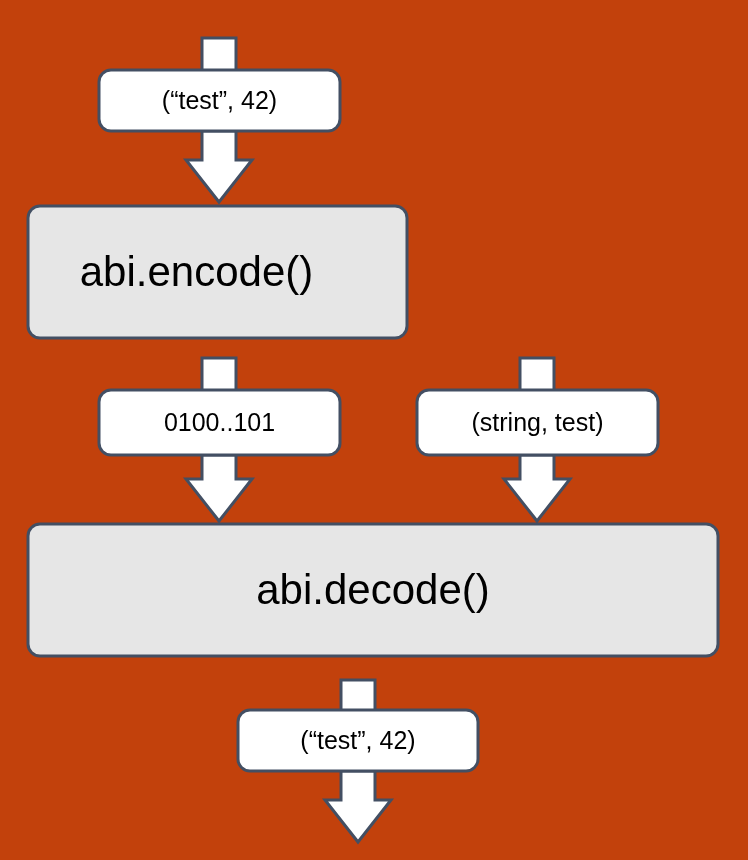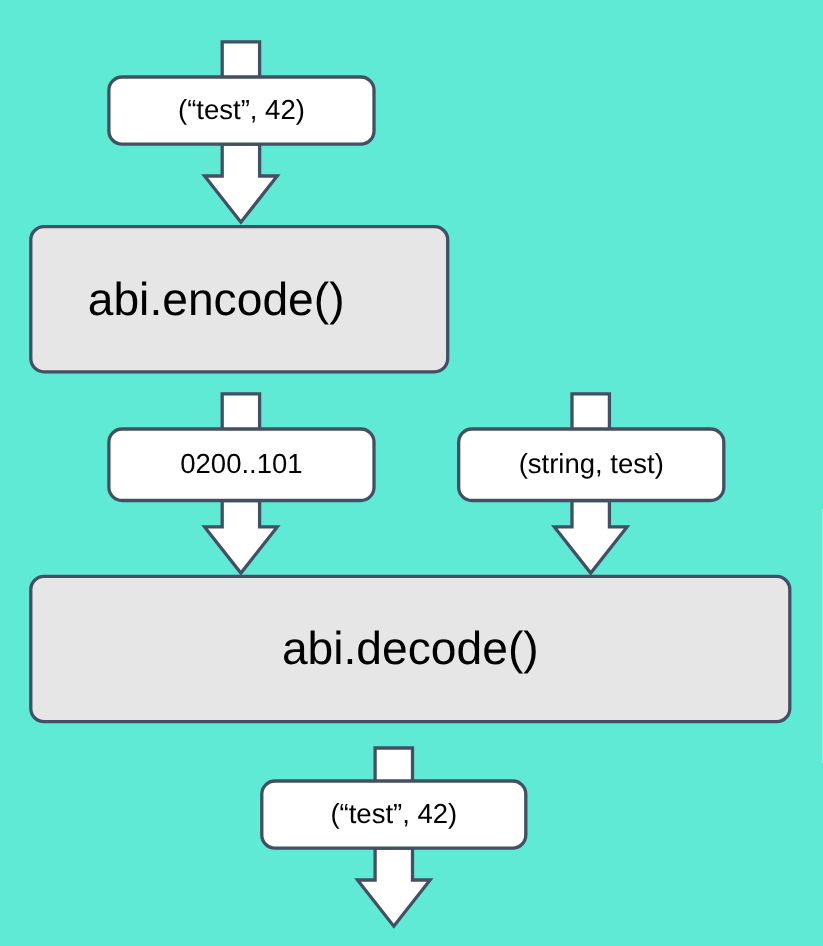--- a/index.html
+++ b/index.html
@@ -7,21 +7,21 @@
     padding: 0;
     background: #ffffff;
   }
   body {
     font-family: "Liberation Sans", sans-serif;
   }
   #canvas {
     position: relative;
     width: 748px;
     height: 860px;
-    background: #5eead4;
+    background: #c2410c;
     overflow: hidden;
   }
   #canvas svg.layer {
     position: absolute;
     left: 0;
     top: 0;
     width: 748px;
     height: 860px;
   }
   .box-white {
@@ -111,19 +111,19 @@
         <rect class="box-white" x="99" y="390" width="241" height="65" rx="12" ry="12"></rect>
         <rect class="box-white" x="417" y="390" width="241" height="65" rx="12" ry="12"></rect>
         <rect class="box-gray" x="28" y="524" width="690" height="132" rx="12" ry="12"></rect>
         <rect class="box-white" x="238" y="710" width="240" height="61" rx="12" ry="12"></rect>
       </g>
   </svg>
 
   <div id="label-layer">
       <div class="node-label label-small" style="left: 99px; top: 70px; width: 241px; height: 61px;">(“test”, 42)</div>
       <div class="node-label label-large" style="left: 28px; top: 206px; width: 337px; height: 132px;">abi.encode()</div>
-      <div class="node-label label-small" style="left: 99px; top: 390px; width: 241px; height: 65px;">0200..101</div>
+      <div class="node-label label-small" style="left: 99px; top: 390px; width: 241px; height: 65px;">0100..101</div>
       <div class="node-label label-small" style="left: 417px; top: 390px; width: 241px; height: 65px;">(string, test)</div>
       <div class="node-label label-large" style="left: 28px; top: 524px; width: 690px; height: 132px;">abi.decode()</div>
       <div class="node-label label-small" style="left: 238px; top: 710px; width: 240px; height: 61px;">(“test”, 42)</div>
     </div>
 
 </div>
 
 </body></html>

